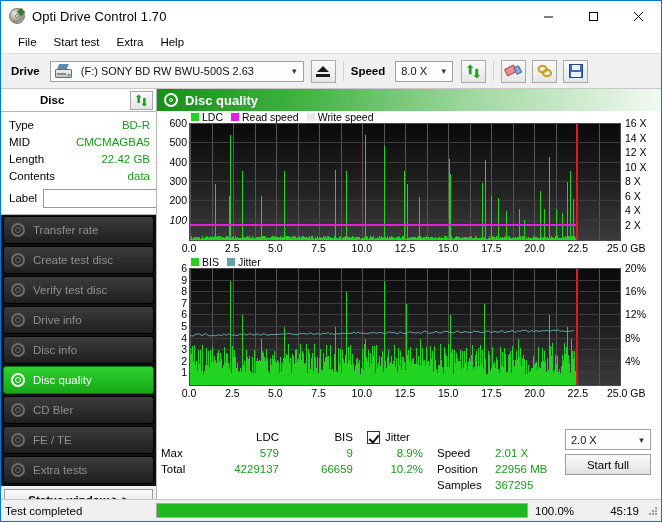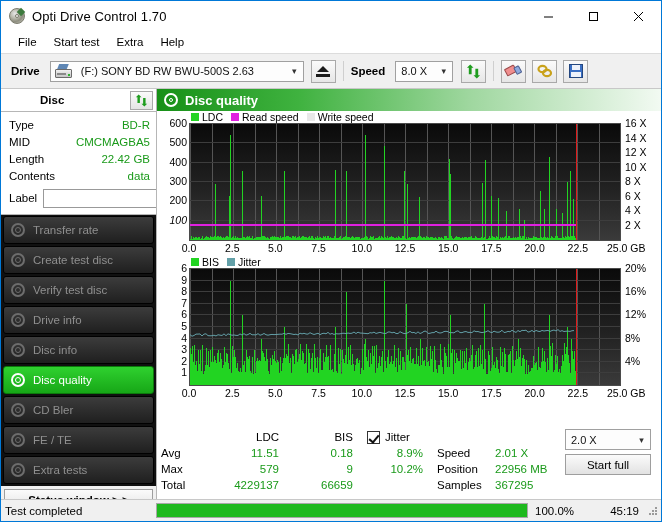--- a/index.html
+++ b/index.html
@@ -1570,25 +1570,20 @@
 
       <div class="stats">
         <div class="stats-col">
           <div class="st-tbl">
             <div class="st-row">
               <div class="st-k"></div>
               <div class="st-h">LDC</div>
               <div class="st-h">BIS</div>
             </div>
             <div class="st-row">
-              <div class="st-k">Avg</div>
-              <div class="st-v">11.51</div>
-              <div class="st-v">0.18</div>
-            </div>
-            <div class="st-row">
               <div class="st-k">Max</div>
               <div class="st-v">579</div>
               <div class="st-v">9</div>
             </div>
             <div class="st-row">
               <div class="st-k">Total</div>
               <div class="st-v">4229137</div>
               <div class="st-v">66659</div>
             </div>
           </div>

